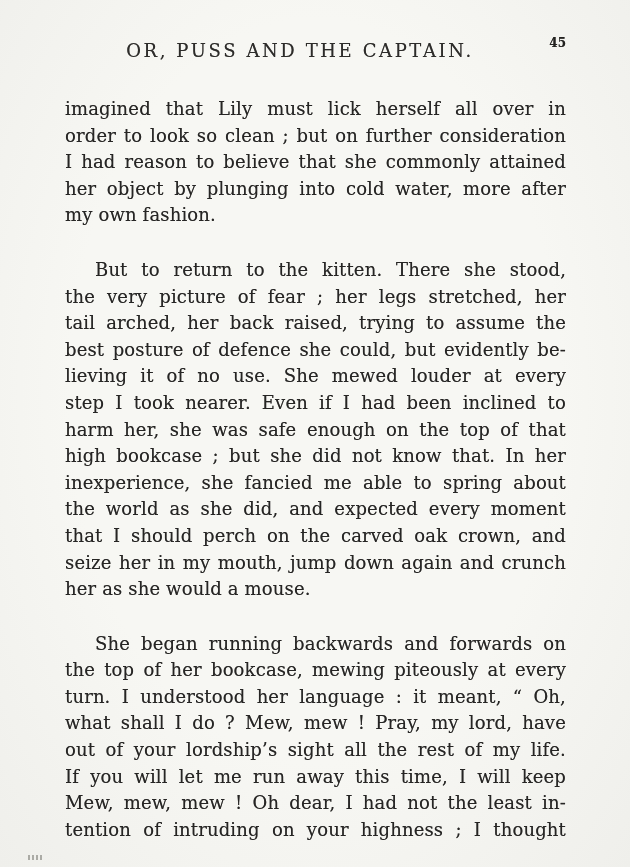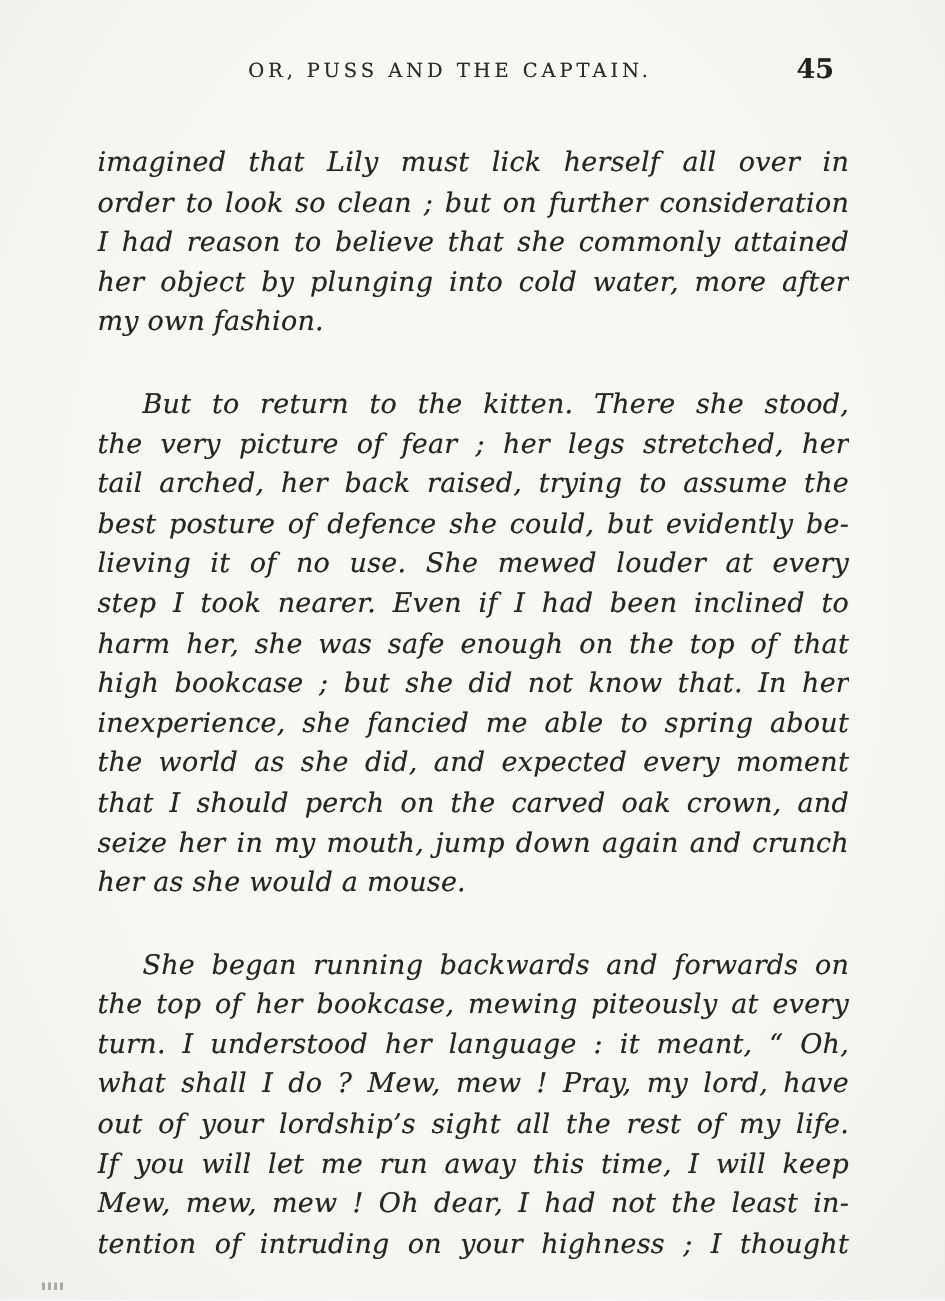--- a/index.html
+++ b/index.html
@@ -16,53 +16,52 @@
     position: absolute;
     inset: 0;
   }
   .page-header {
     position: relative;
     margin: 40px 64px 0 64px;
     height: 24px;
   }
   .running-title {
     text-align: center;
-    font-size: 13px;
+    font-size: 18px;
     letter-spacing: 2.6px;
     font-weight: 500;
     color: #2d2c2a;
     padding-right: 30px; 
     text-shadow: 0 0 0.4px rgba(45,44,42,0.55);
   }
   .page-number {
     position: absolute;
-    right: 10px;
+    right: 0px;
     top: -4px;
-    font-size: 18px;
+    font-size: 12px;
     font-weight: bold;
     color: #232220;
     text-shadow: 0 0 0.4px rgba(35,34,32,0.5);
   }
   .page-body {
     margin: 32px 64px 0 65px;
     font-size: 18px;
     line-height: 26.6px;
     letter-spacing: 0.15px;
     color: #262524;
     text-shadow: 0 0 0.45px rgba(38,37,36,0.5);
   }
   .paragraph { margin: 0; }
   .line {
     text-align: justify;
     text-align-last: justify;
     -moz-text-align-last: justify;
     height: 26.6px;
     overflow: hidden;
     white-space: normal;
-    font-style: italic;
   }
   .line.flush {
     text-align-last: left;
     -moz-text-align-last: left;
   }
   .line.indent {
     text-indent: 30px;
     margin-top: 28px;
   }
   .scan-artifact {

